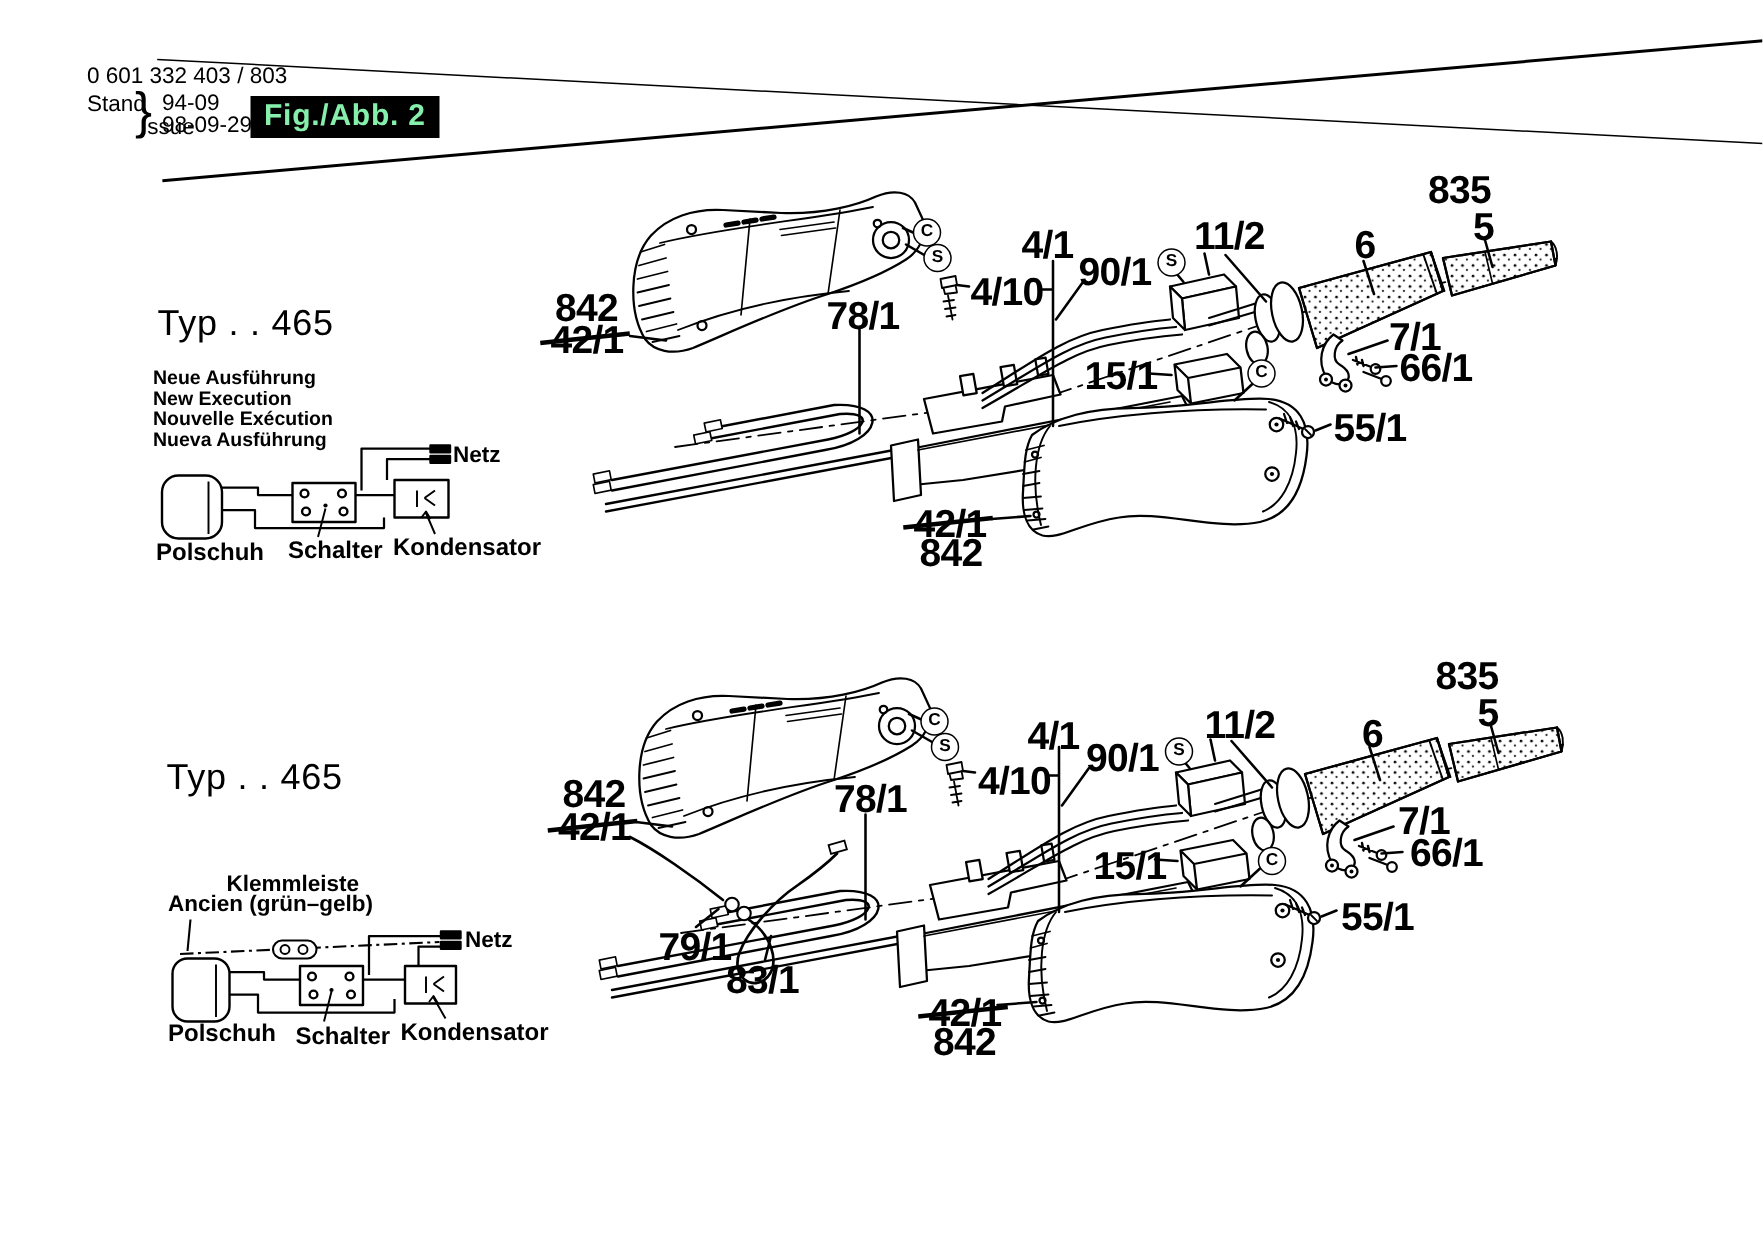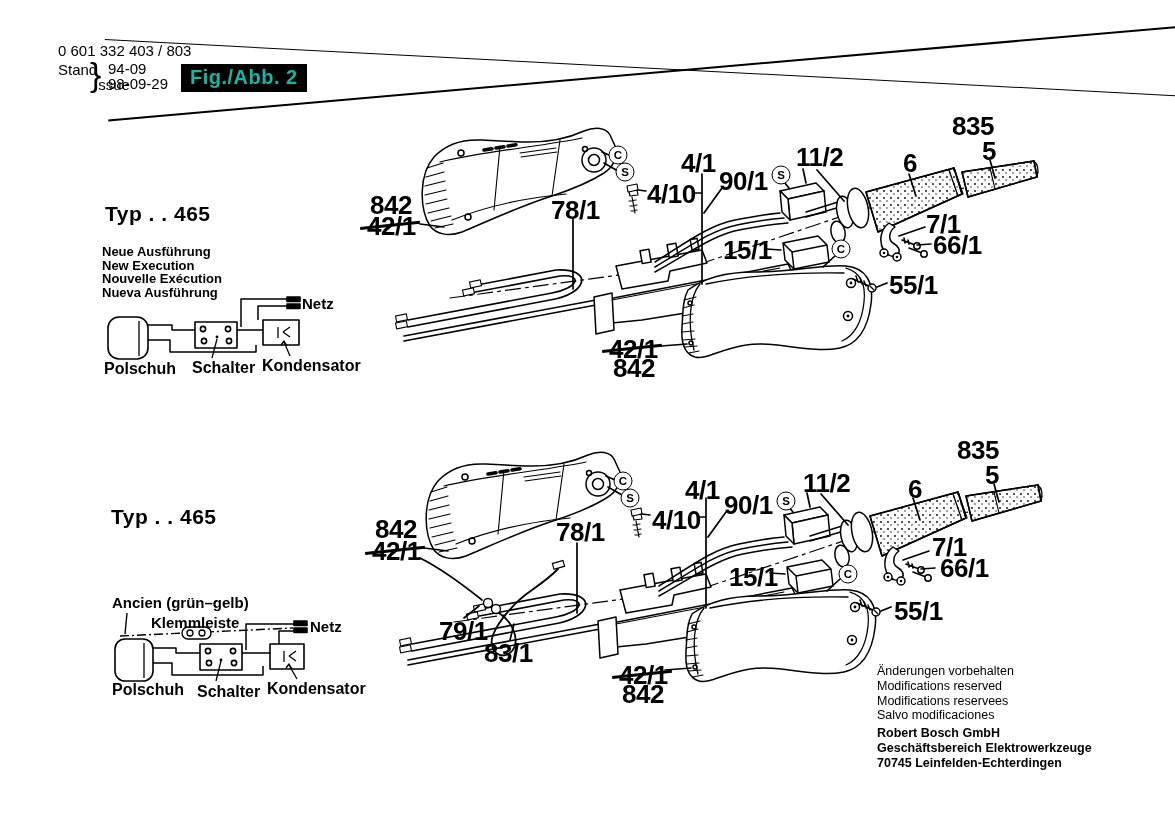--- a/index.html
+++ b/index.html
@@ -2,22 +2,22 @@
 <html><head>
 <meta charset="utf-8">
 <style>
   html,body{margin:0;padding:0;background:#fff;}
   #canvas{position:relative;width:1175px;height:830px;background:#fff;overflow:hidden;
           font-family:"Liberation Sans",sans-serif;color:#000;}
   #art{position:absolute;left:0;top:0;}
   .txt{position:absolute;white-space:nowrap;}
   .reg15{font-size:15px;font-weight:400;}
   .brace{font-size:34px;font-weight:400;line-height:1;}
-  .figbox{background:#000;color:#14b8a6;font-size:20px;font-weight:bold;padding:2px 9px 3px 9px;letter-spacing:0.5px;margin-left:14px;}
-  .typ{font-size:21px;font-weight:bold;letter-spacing:0.5px;}
+  .figbox{background:#000;color:#86efac;font-size:20px;font-weight:bold;padding:2px 9px 3px 9px;letter-spacing:0.5px;}
+  .typ{font-size:24px;font-weight:normal;letter-spacing:0.5px;}
   .langs{font-size:13px;font-weight:bold;line-height:13.5px;}
   .b15{font-size:15px;font-weight:bold;}
   .b14{font-size:16px;font-weight:bold;}
   .plabel{position:absolute;font-size:26px;font-weight:bold;line-height:1;letter-spacing:-0.5px;white-space:nowrap;}
   .plabel.circ{width:17px;height:17px;border:1.7px solid #000;border-radius:50%;
                font-size:11.5px;line-height:17px;text-align:center;letter-spacing:0;
                transform:translate(-50%,-50%);background:#fff;}
   .plabel.strike::after{content:"";position:absolute;left:-7px;right:-4px;top:11px;height:2.6px;
                background:#000;transform:rotate(-6deg);}
   .xout{position:relative;}
@@ -198,21 +198,21 @@
     <div>Nouvelle Exécution</div>
     <div>Nueva Ausführung</div>
   </div>
   <div class="txt b15" style="left:302px;top:295px;">Netz</div>
   <div class="txt b14" style="left:104px;top:360px;">Polschuh</div>
   <div class="txt b14" style="left:192px;top:359px;">Schalter</div>
   <div class="txt b14" style="left:262px;top:357px;">Kondensator</div>
 
   <div class="txt typ" style="left:111px;top:505px;">Typ . . 465</div>
   <div class="txt b15" style="left:112px;top:594px;">Ancien (grün–gelb)</div>
-  <div class="txt b15" style="left:151px;top:614px;">Klemmleiste</div>
+  <div class="txt b15" style="left:151px;top:581px;">Klemmleiste</div>
   <div class="txt b15" style="left:310px;top:618px;">Netz</div>
   <div class="txt b14" style="left:112px;top:681px;">Polschuh</div>
   <div class="txt b14" style="left:197px;top:683px;">Schalter</div>
   <div class="txt b14" style="left:267px;top:680px;">Kondensator</div>
 
   <div>
       <div class="plabel" style="left: 370px; top: 192px;">842</div>
       <div class="plabel strike" style="left: 367px; top: 213px;">42/1</div>
       <div class="plabel" style="left: 551px; top: 197px;">78/1</div>
       <div class="plabel" style="left: 681px; top: 150px;">4/1</div>
@@ -251,25 +251,14 @@
       <div class="plabel" style="left: 439px; top: 618px;">79/1</div>
       <div class="plabel" style="left: 484px; top: 640px;">83/1</div>
       <div class="plabel strike" style="left: 619px; top: 662px;">42/1</div>
       <div class="plabel" style="left: 622px; top: 681px;">842</div>
       <div class="plabel circ" style="left: 623px; top: 481px;">C</div>
       <div class="plabel circ" style="left: 630px; top: 498px;">S</div>
       <div class="plabel circ" style="left: 786px; top: 501px;">S</div>
       <div class="plabel circ" style="left: 848px; top: 574px;">C</div>
     </div>
 
-  <div class="txt notes" style="left:877px;top:664px;">
-    <div>Änderungen vorbehalten</div>
-    <div>Modifications reserved</div>
-    <div>Modifications reservees</div>
-    <div>Salvo modificaciones</div>
-  </div>
-  <div class="txt company" style="left:877px;top:726px;">
-    <div>Robert Bosch GmbH</div>
-    <div>Geschäftsbereich Elektrowerkzeuge</div>
-    <div>70745 Leinfelden-Echterdingen</div>
-  </div>
 
 </div>
 
 </body></html>

